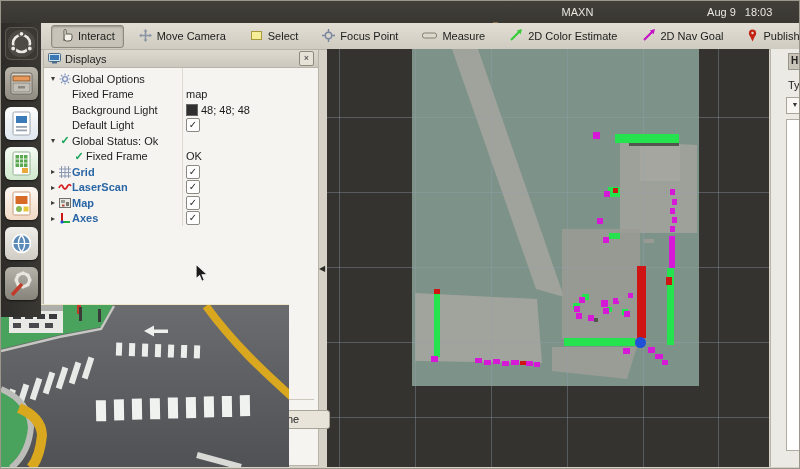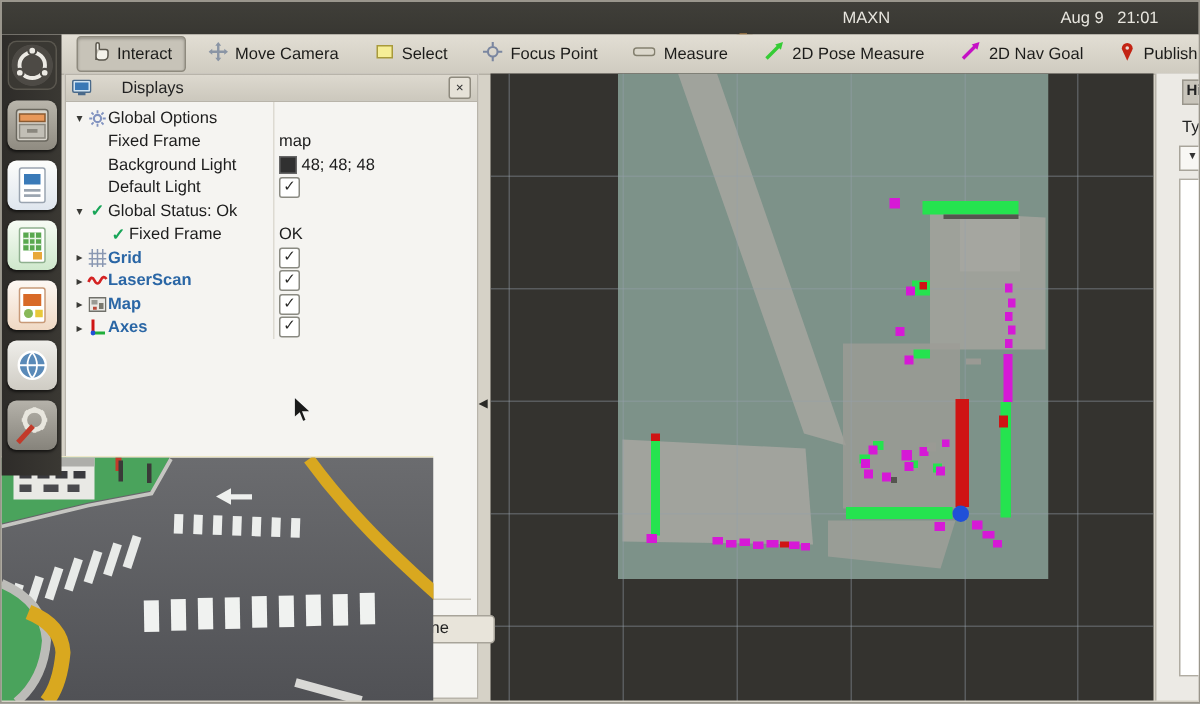--- a/index.html
+++ b/index.html
@@ -28,21 +28,21 @@
     background:linear-gradient(#e2ded4,#cfcbc0);border-bottom:1px solid #b4b0a5;display:flex;align-items:center;}
   .tools{display:flex;align-items:center;gap:6px;padding-left:50px;}
   .toolbtn{display:flex;align-items:center;gap:5px;font-size:11px;color:#1c1c1a;padding:3px 8px;border:1px solid transparent;border-radius:3px;white-space:nowrap;}
   .toolbtn.active{background:#c7c3b8;border-color:#8e8a7e;box-shadow:inset 0 1px 2px rgba(0,0,0,.25);}
   
   .launcher{position:absolute;left:0;top:22px;width:40px;height:290px;background:linear-gradient(90deg,#2e2c29,#3a3833);
     display:flex;flex-direction:column;align-items:center;padding-top:4px;gap:7px;z-index:30;}
   .ltile{width:33px;height:33px;border-radius:6px;position:relative;box-shadow:0 1px 2px rgba(0,0,0,.6);}
   
   .displays-panel{position:absolute;left:42px;top:48px;width:276px;height:417px;background:#f5f4f1;border:1px solid #b8b4aa;box-sizing:border-box;z-index:5;}
-  .dp-header{height:17px;background:linear-gradient(#ddd9cf,#ccc8bd);display:flex;align-items:center;font-size:11px;color:#222;padding:0 4px;border-bottom:1px solid #b8b4aa;gap:16px;}
+  .dp-header{height:17px;background:linear-gradient(#ddd9cf,#ccc8bd);display:flex;align-items:center;font-size:11px;color:#222;padding:0 4px;border-bottom:1px solid #b8b4aa;}
   .dp-header .dp-title{margin-left:4px;}
   .dp-close{margin-left:auto;width:13px;height:13px;border:1px solid #8e8a7e;border-radius:2px;background:#e6e2d8;
     font-size:9px;line-height:12px;text-align:center;color:#333;}
   .tree{position:relative;font-size:11px;color:#1c1c1c;padding-top:3px;}
   .trow{height:15.5px;display:flex;align-items:center;position:relative;}
   .trow .exp{width:10px;text-align:center;font-size:8px;color:#3a3a36;flex:0 0 10px;}
   .trow .ricon{width:14px;flex:0 0 14px;display:inline-flex;justify-content:center;}
   .trow .rlabel{white-space:nowrap;}
   .trow .rlabel.blue{color:#2a66a5;font-weight:bold;}
   .colsep{position:absolute;left:138px;top:0;bottom:0;width:1px;background:#dddad2;}
@@ -93,21 +93,21 @@
       <span class="ticon pibox">Pi</span>
       <span class="ticon bt">ᛒ</span>
       <span class="ticon mail">✉</span>
       <span class="ticon">
         <svg width="15" height="11" viewBox="0 0 15 11">
             <polygon points="0,4 3,4 7,1 7,10 3,7 0,7" fill="#dcdad2"></polygon>
             <path d="M9,3 A3.5,3.5 0 0 1 9,8 M10.7,1.5 A6,6 0 0 1 10.7,9.5" fill="none" stroke="#dcdad2" stroke-width="1.2"></path>
           </svg>
       </span>
       <span>Aug 9</span>
-      <span>21:01</span>
+      <span>18:03</span>
       <span class="ticon gearg">⚙</span>
     </div>
   </div>
 
   <div class="toolbar">
     <div class="tools" id="tools">
         <div class="toolbtn active">
           <span><svg width="13" height="13" viewBox="0 0 13 13">
               <path d="M4,12 V5 M4,5 V1.6 a1.1,1.1 0 0 1 2.2,0 V5 M6.2,5 h4.3 a1.5,1.5 0 0 1 1.5,1.5 V9 a3,3 0 0 1 -3,3 H6.5 a2.5,2.5 0 0 1 -2.5,-2.5" fill="#f4f2ea" stroke="#5a564c" stroke-width="1"></path>
             </svg></span>
@@ -136,21 +136,21 @@
           <span><svg width="15" height="11" viewBox="0 0 15 11">
               <rect x="0.5" y="3" width="14" height="5" rx="2" fill="#dcd8cc" stroke="#84806f"></rect>
             </svg></span>
           <span>Measure</span>
         </div>
         <div class="toolbtn">
           <span><svg width="14" height="13" viewBox="0 0 14 13">
               <line x1="2" y1="11" x2="10" y2="3" stroke="#35cc35" stroke-width="2.2"></line>
               <polygon points="13,0 11.6,5.2 7.8,1.6" fill="#35cc35"></polygon>
             </svg></span>
-          <span>2D Pose Measure</span>
+          <span>2D Color Estimate</span>
         </div>
         <div class="toolbtn">
           <span><svg width="14" height="13" viewBox="0 0 14 13">
               <line x1="2" y1="11" x2="10" y2="3" stroke="#c511c5" stroke-width="2.2"></line>
               <polygon points="13,0 11.6,5.2 7.8,1.6" fill="#c511c5"></polygon>
             </svg></span>
           <span>2D Nav Goal</span>
         </div>
         <div class="toolbtn">
           <span><svg width="11" height="13" viewBox="0 0 11 13">

